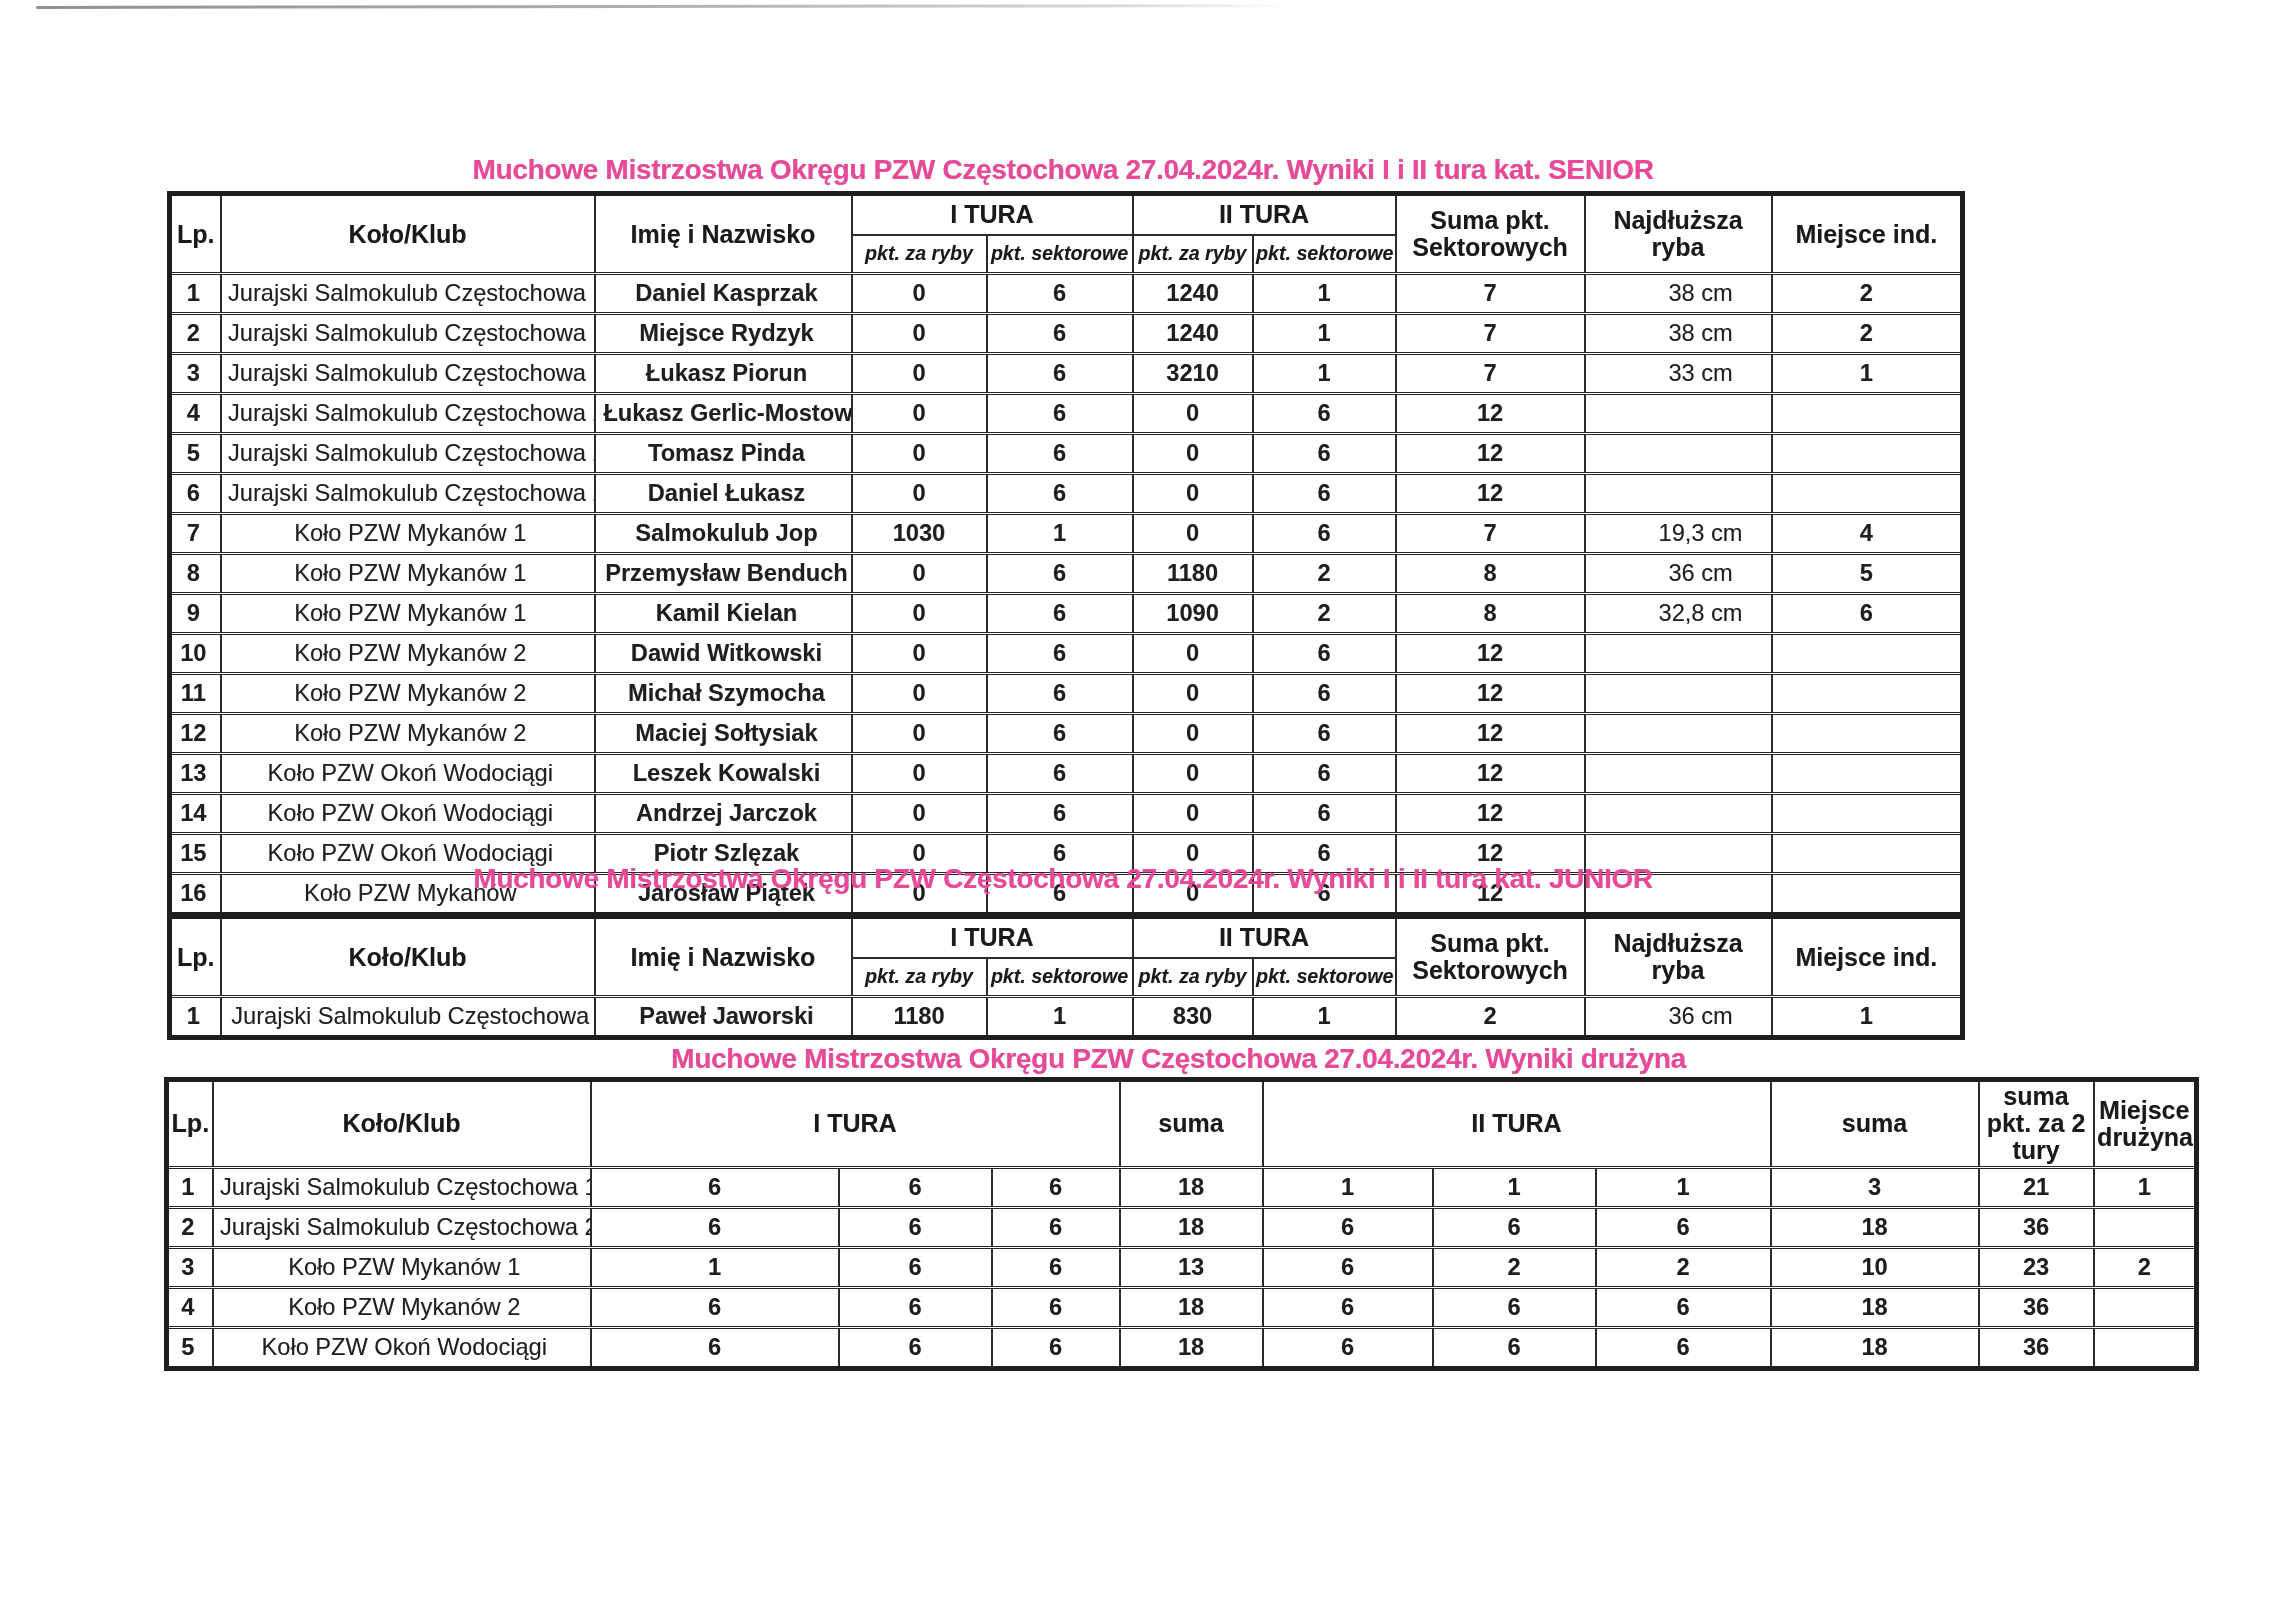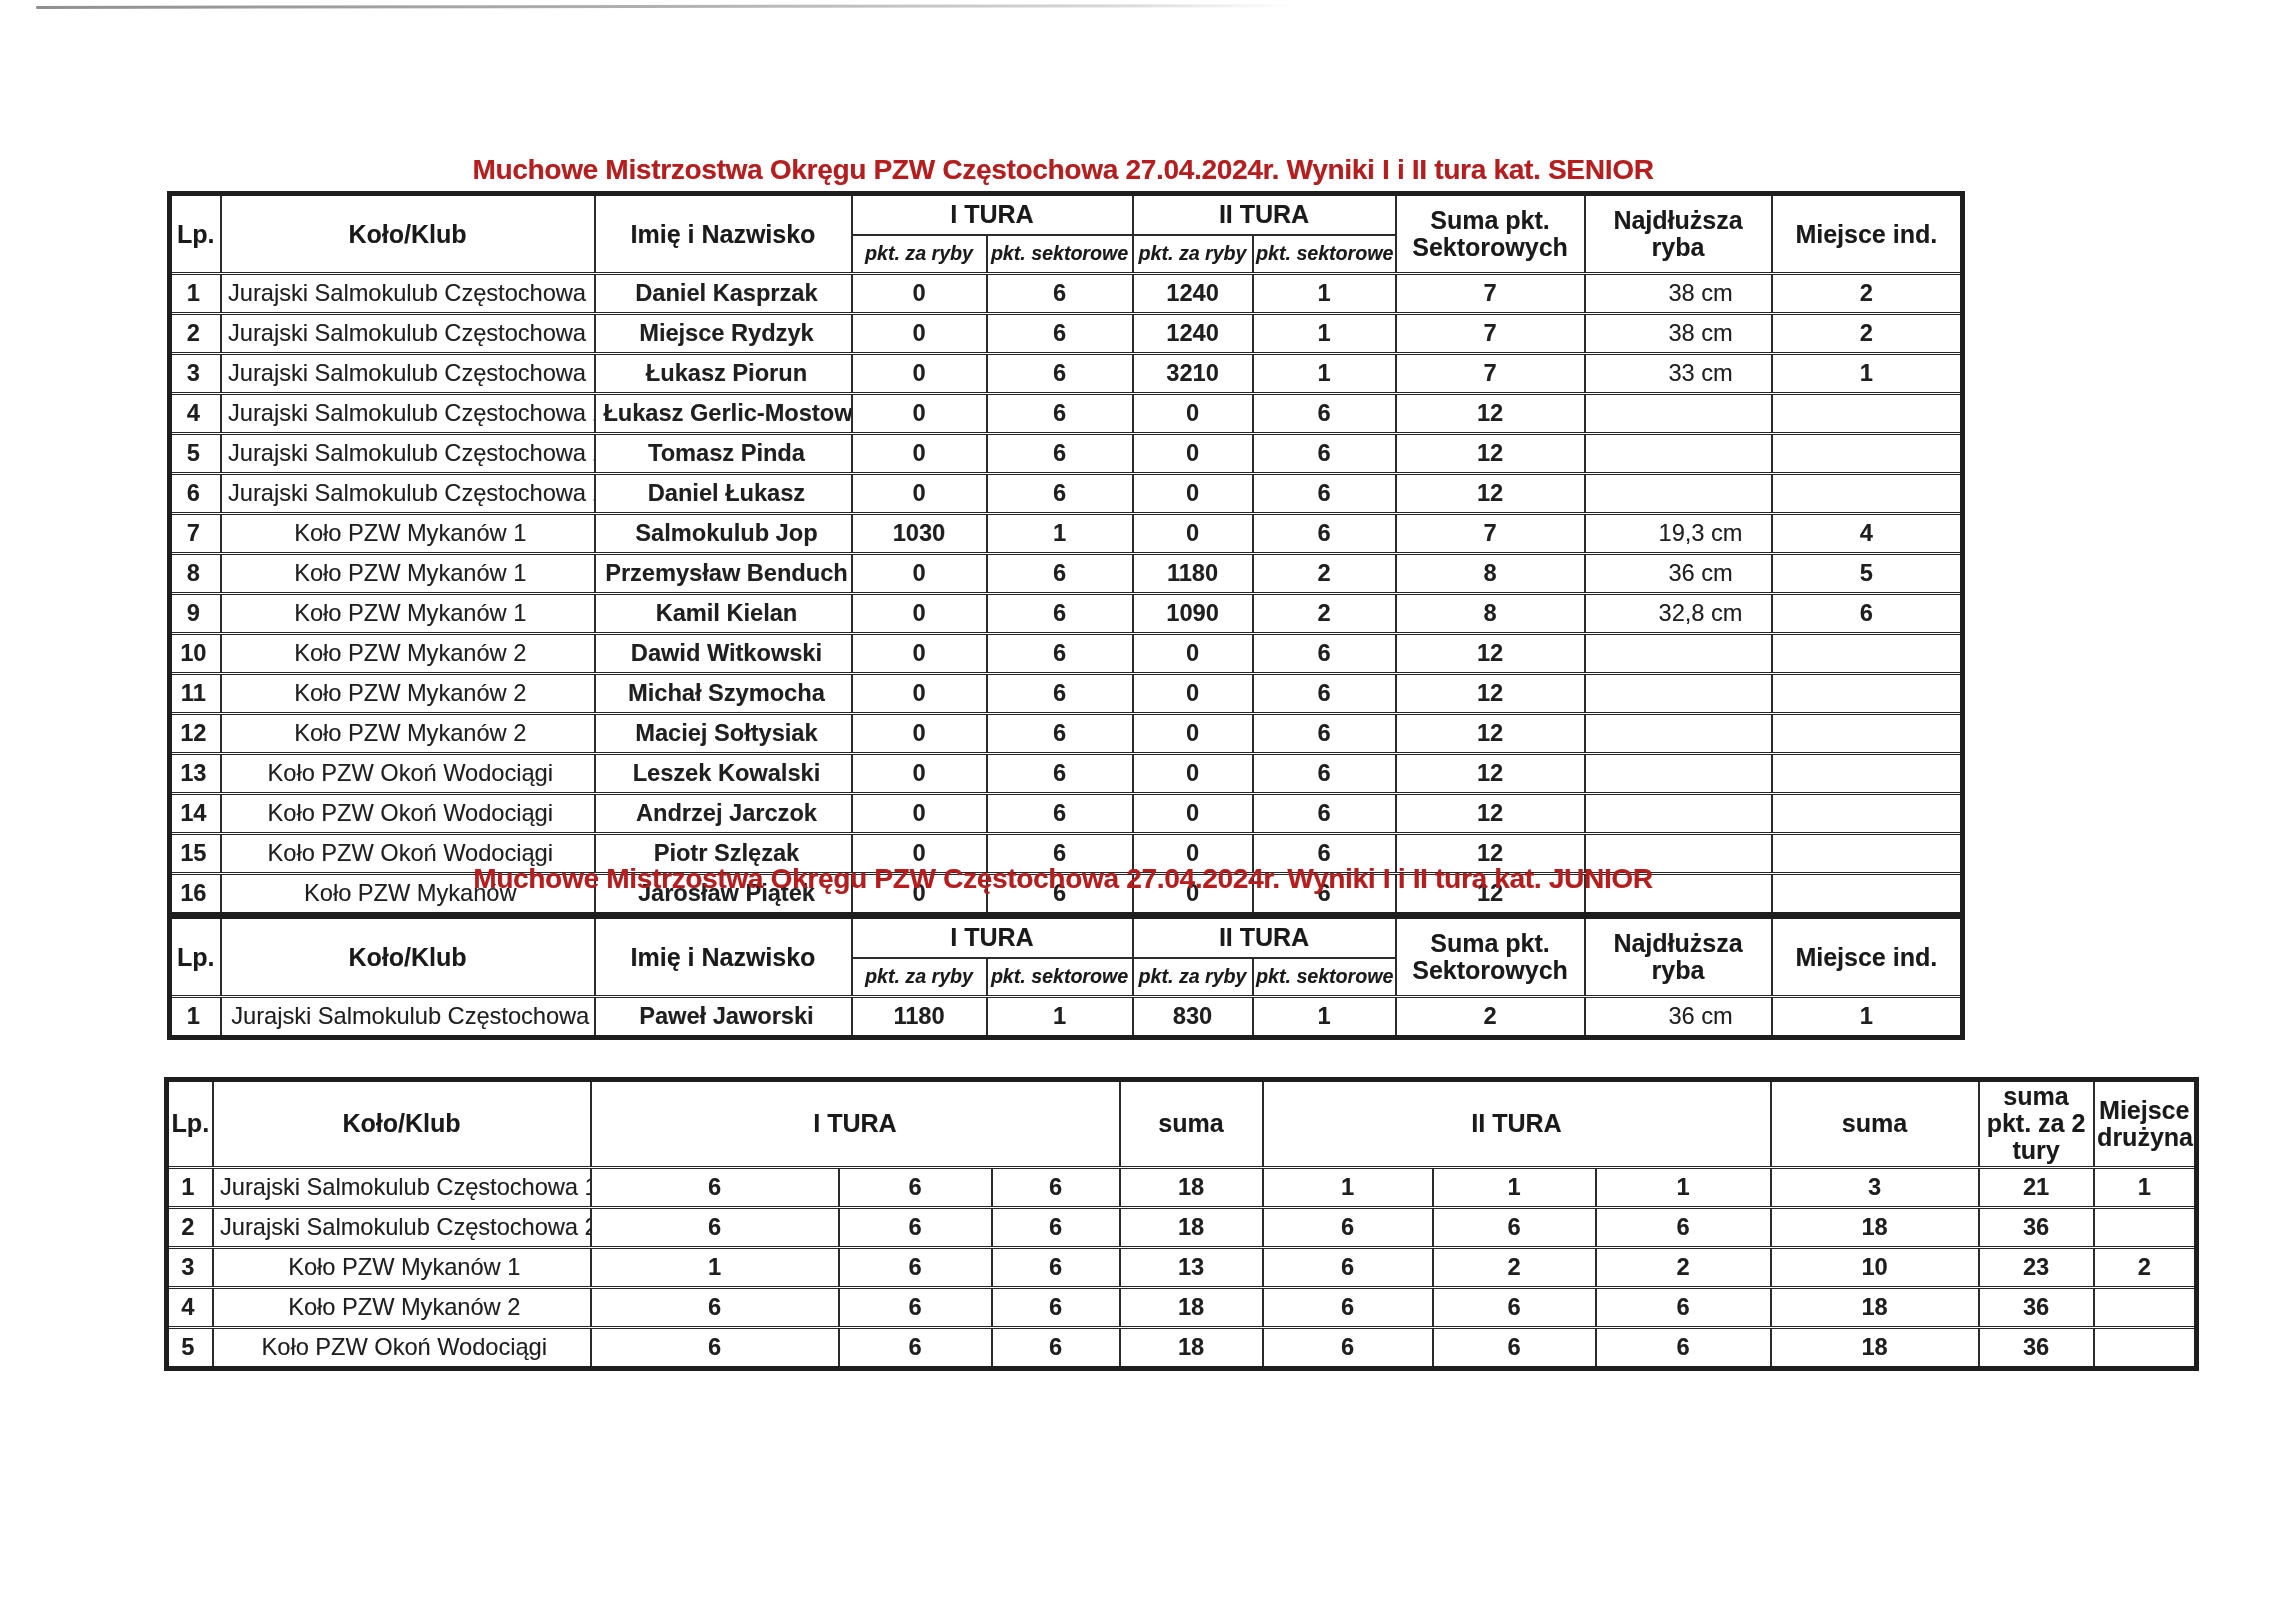--- a/index.html
+++ b/index.html
@@ -15,21 +15,21 @@
     position:absolute;top:5.2px;left:36px;width:1257px;height:3.3px;
     background:linear-gradient(to right,#8f8f8f,#b5b5b5 55%,#d6d6d6 85%,transparent);
     transform:rotate(-0.08deg);
     border-radius:2px;
   }
   .tbl-title{
     position:absolute;
     margin:0;
     text-align:center;
     font-size:28px;font-weight:700;letter-spacing:-0.3px;
-    color:#b91c1c;
+    color:#ec4899;
     text-shadow:0.4px 0.4px 0.5px rgba(20,20,20,0.35);
   }
   #senior-title{top:154px;left:167px;width:1792px;}
   #junior-title{top:863px;left:167px;width:1792px;}
   #team-title{top:1043px;left:164px;width:2029px;}
 
   table.results{
     position:absolute;
     border-collapse:collapse;
     table-layout:fixed;
@@ -351,20 +351,21 @@
           <td class="num">1</td>
           <td class="num">830</td>
           <td class="num">1</td>
           <td class="num">2</td>
           <td class="fish">36 cm</td>
           <td class="num">1</td>
         </tr>
       </tbody>
   </table>
 
+  <h1 class="tbl-title" id="team-title">Muchowe Mistrzostwa Okręgu PZW Częstochowa 27.04.2024r. Wyniki drużyna</h1>
   <table class="results" id="team-table">
     <colgroup>
       <col style="width:46px">
         <col style="width:378px">
       <col style="width:248px">
         <col style="width:153px">
         <col style="width:128px">
       <col style="width:143px">
       <col style="width:170px">
         <col style="width:163px">

